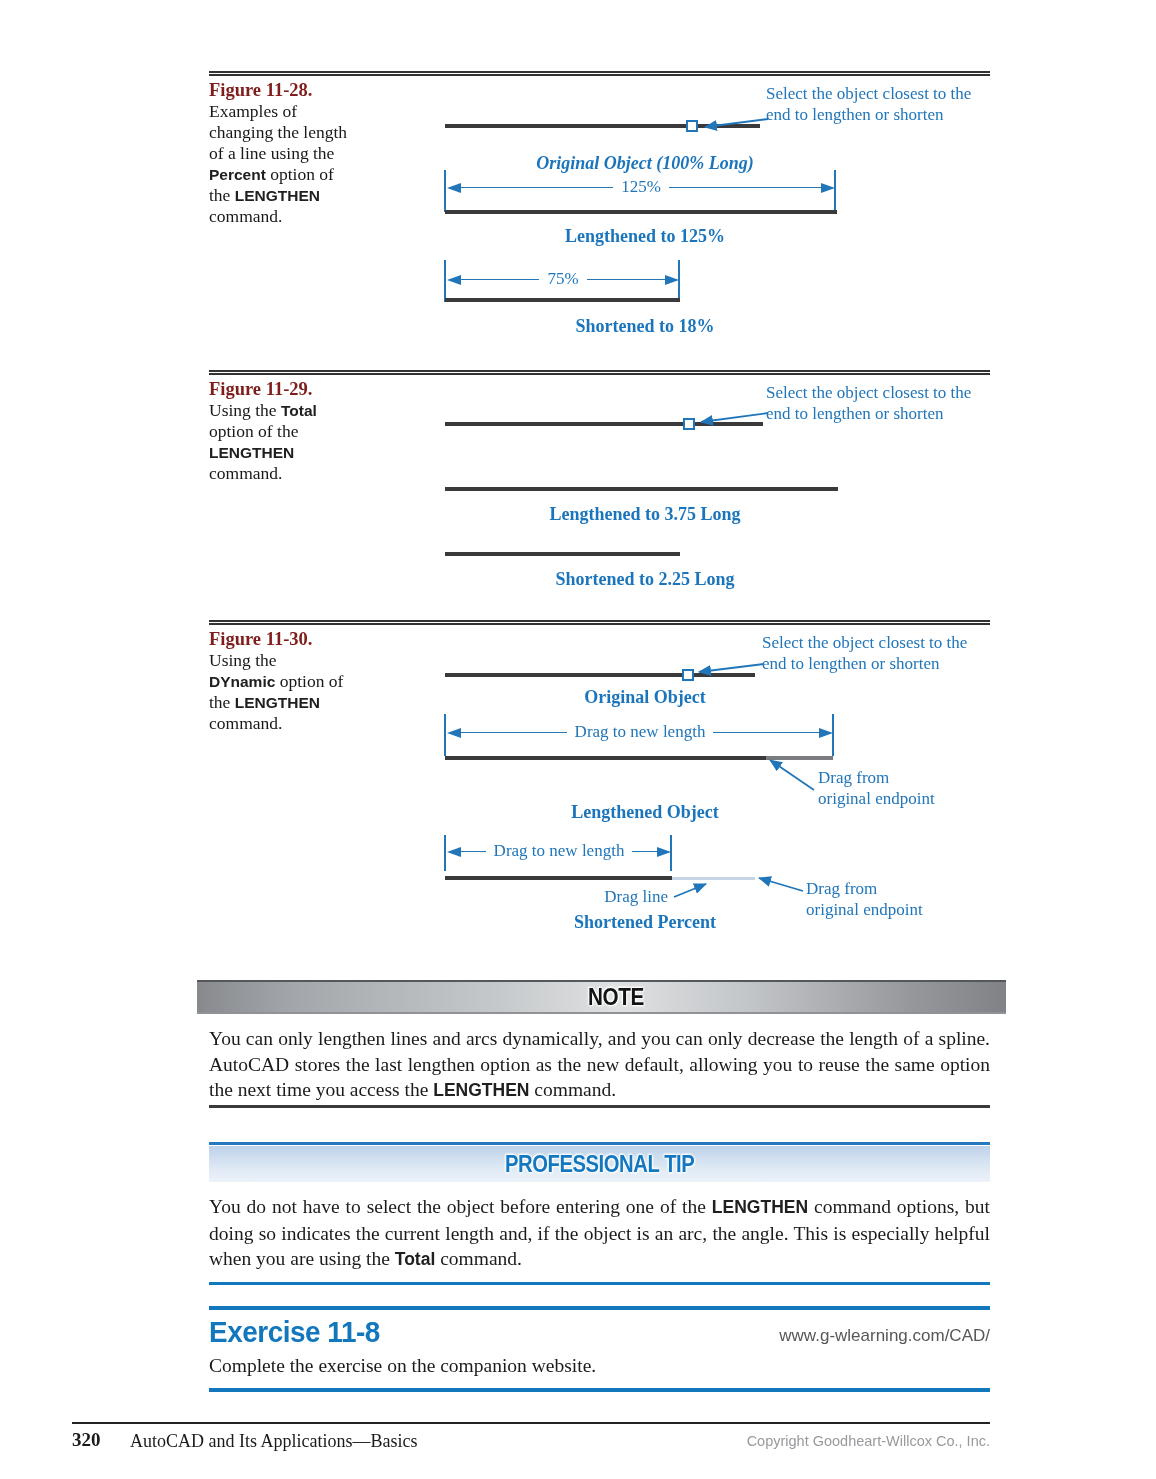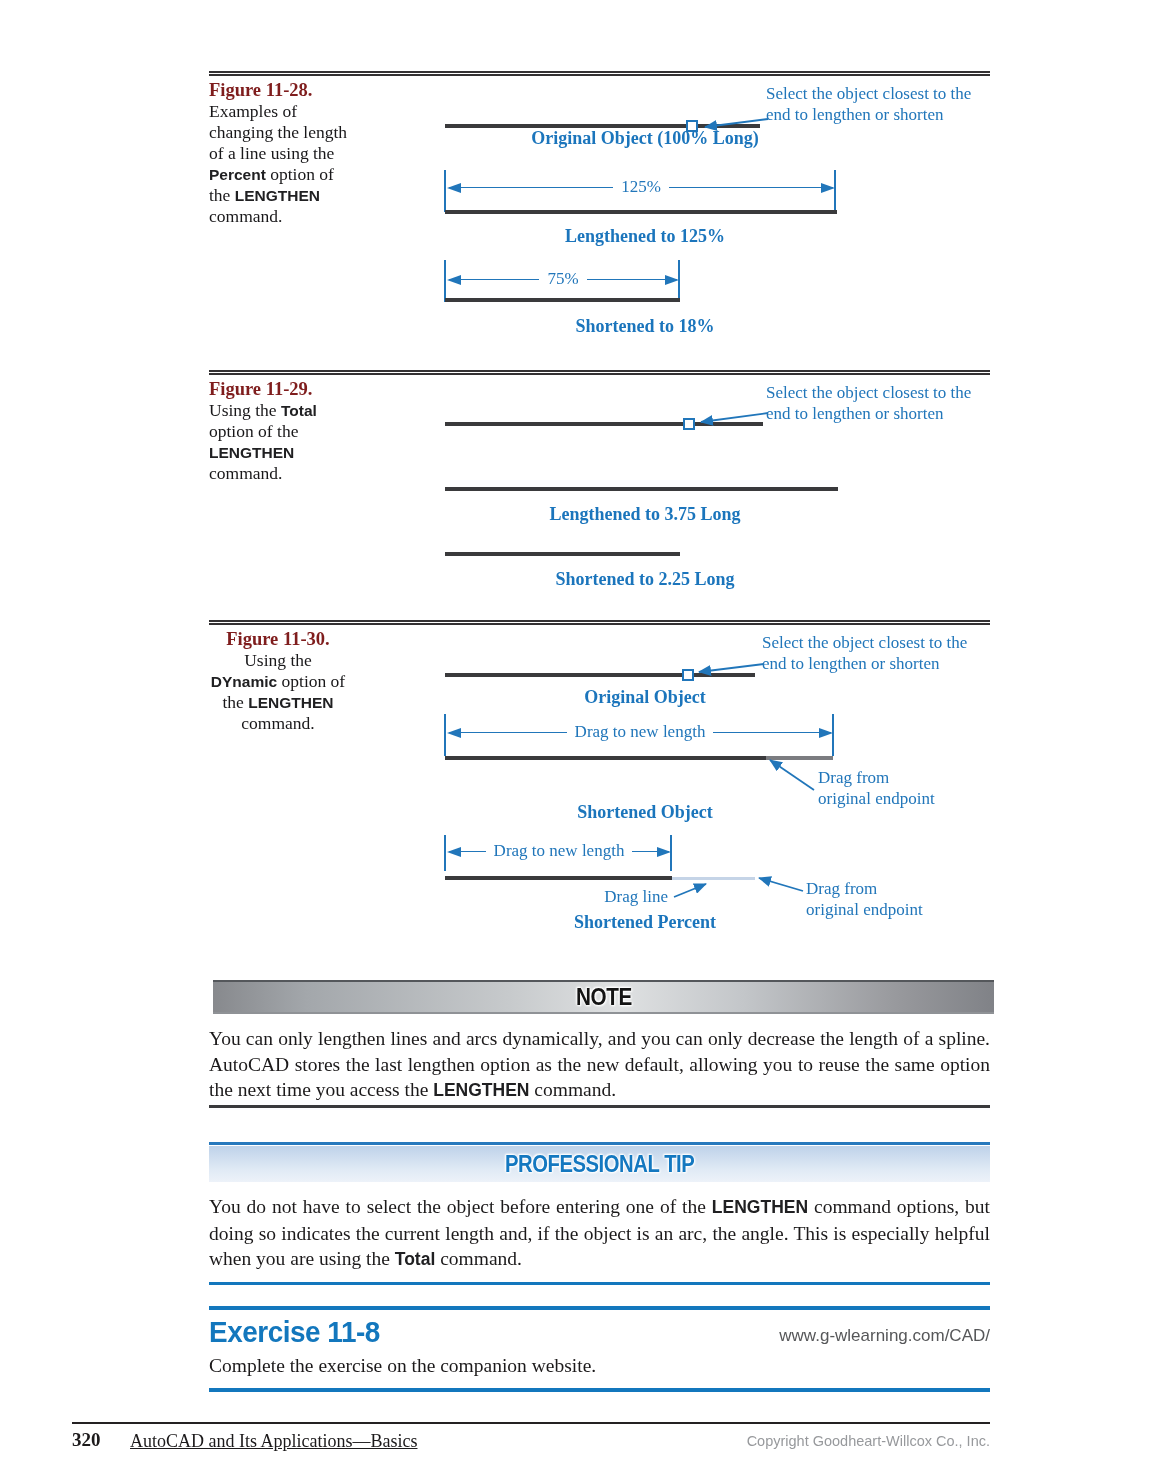--- a/index.html
+++ b/index.html
@@ -27,24 +27,24 @@
   .dim{position:absolute;height:17px;}
   .dim .dl{position:absolute;top:7.5px;left:2px;right:2px;height:1.8px;background:#2176ba;}
   .dim .al,.dim .ar{position:absolute;top:3.5px;width:0;height:0;
         border-top:5px solid transparent;border-bottom:5px solid transparent;}
   .dim .al{left:0;border-right:14px solid #2176ba;}
   .dim .ar{right:0;border-left:14px solid #2176ba;}
   .dim .lbl{position:absolute;left:0;right:0;top:-2px;text-align:center;}
   .dim .lbl span{background:#fff;padding:0 8px;font:17px/20px "Liberation Serif",serif;color:#2176ba;}
   .arr{position:absolute;overflow:visible;}
   
-  .note-bar{position:absolute;left:213px;width:781px;height:30px;
+  .note-bar{position:absolute;left:197px;width:781px;height:30px;
      border-top:2px solid #54575b;border-bottom:2px solid #8f9296;
      background:linear-gradient(90deg,#87898d 0%,#a3a7ab 12%,#c7cacc 38%,#dfe1e2 52%,#c3c6c9 68%,#97989c 88%,#808287 100%);
-     text-align:center;}
+     text-align:center;padding-left:28px;}
   .note-bar span{display:inline-block;font:900 23px/30px "Liberation Sans",sans-serif;color:#141414;
      letter-spacing:-0.5px;transform:scaleX(0.9);
      text-shadow:0 0 3px #fff,0 0 3px #fff,1px 1px 2px #fff,-1px -1px 2px #fff;}
   .tip-bar{position:absolute;left:209px;width:781px;height:36px;
      background:linear-gradient(180deg,#bed2e9 0%,#e0eaf5 65%,#edf2f9 100%);
      text-align:center;}
   .tip-bar span{display:inline-block;font:900 23px/36px "Liberation Sans",sans-serif;color:#1478c0;
      letter-spacing:-0.5px;transform:scaleX(0.88);
      text-shadow:0 0 3px #fff,0 0 3px #fff,1px 1px 2px #fff,-1px -1px 2px #fff;}
   .body-para{position:absolute;left:209px;width:781px;text-align:justify;
@@ -78,21 +78,21 @@
     <div>end to lengthen or shorten</div>
   </div>
   <svg class="arr" style="left:696px;top:112px;" width="76" height="22">
     <defs>
         <marker id="m1" markerWidth="14" markerHeight="11" refX="12" refY="5.5" orient="auto" markerUnits="userSpaceOnUse">
           <path d="M0,0 L13,5.5 L0,11 Z" fill="#2176ba"></path>
         </marker>
       </defs>
     <line x1="72" y1="7" x2="9" y2="15" stroke="#2176ba" stroke-width="1.8" marker-end="url(#m1)"></line>
   </svg>
-  <div class="blue-label" style="left:445px;top:128px;">Original Object (100% Long)</div>
+  <div class="blue-label" style="left:445px;top:153px;font-style:italic;">Original Object (100% Long)</div>
 
   <div class="tick" style="left:444px;top:170px;height:42px;"></div>
   <div class="tick" style="left:834px;top:170px;height:42px;"></div>
   <div class="dim" style="left:447px;top:179px;width:388px;">
     <div class="dl"></div>
     <div class="al"></div>
     <div class="ar"></div>
     <div class="lbl"><span>125%</span></div>
   </div>
   <div class="obj-line" style="left:445px;top:210px;width:392px;"></div>
@@ -130,21 +130,21 @@
     <line x1="76" y1="7" x2="9" y2="16" stroke="#2176ba" stroke-width="1.8" marker-end="url(#m2)"></line>
   </svg>
 
   <div class="obj-line" style="left:445px;top:487px;width:393px;"></div>
   <div class="blue-label" style="left:445px;top:504px;">Lengthened to 3.75 Long</div>
 
   <div class="obj-line" style="left:445px;top:552px;width:235px;"></div>
   <div class="blue-label" style="left:445px;top:569px;">Shortened to 2.25 Long</div>
 
   <div class="hr-double" style="left:209px;top:620px;width:781px;"></div>
-  <div class="caption" style="left:209px;top:628px;width:138px;text-align:center;">
+  <div class="caption" style="left:209px;top:628px;width:138px;">
     <div class="fig-heading">Figure 11-30.</div>
     <span>Using the </span><b>DYnamic</b><span> option of the </span><b>LENGTHEN</b><span> command.</span>
   </div>
 
   <div class="obj-line" style="left:445px;top:673px;width:310px;"></div>
   <div class="sel-box" style="left:682px;top:669px;"></div>
   <div class="callout" style="left:762px;top:633px;">
     <div>Select the object closest to the</div>
     <div>end to lengthen or shorten</div>
   </div>
@@ -173,21 +173,21 @@
         <marker id="m4" markerWidth="14" markerHeight="11" refX="12" refY="5.5" orient="auto" markerUnits="userSpaceOnUse">
           <path d="M0,0 L13,5.5 L0,11 Z" fill="#2176ba"></path>
         </marker>
       </defs>
     <line x1="52" y1="38" x2="8" y2="8" stroke="#2176ba" stroke-width="1.8" marker-end="url(#m4)"></line>
   </svg>
   <div class="callout" style="left:818px;top:768px;">
     <div>Drag from</div>
     <div>original endpoint</div>
   </div>
-  <div class="blue-label" style="left:445px;top:802px;">Shortened Object</div>
+  <div class="blue-label" style="left:445px;top:802px;">Lengthened Object</div>
 
   <div class="tick" style="left:444px;top:835px;height:36px;"></div>
   <div class="tick" style="left:670px;top:835px;height:36px;"></div>
   <div class="dim" style="left:447px;top:843px;width:224px;">
     <div class="dl"></div>
     <div class="al"></div>
     <div class="ar"></div>
     <div class="lbl"><span>Drag to new length</span></div>
   </div>
   <div class="obj-line" style="left:445px;top:876px;width:227px;"></div>
@@ -233,16 +233,16 @@
   <div class="hr-blue-thin" style="left:209px;top:1282px;width:781px;border-top-color:#1377bd;"></div>
 
   <div class="hr-blue" style="left:209px;top:1306px;width:781px;"></div>
   <div class="ex-title" style="left:209px;top:1315px;">Exercise 11-8</div>
   <div class="ex-url" style="left:490px;top:1326px;">www.g-wlearning.com/CAD/</div>
   <div class="ex-body" style="left:209px;top:1354px;">Complete the exercise on the companion website.</div>
   <div class="hr-blue" style="left:209px;top:1388px;width:781px;"></div>
 
   <div class="hr-foot" style="left:72px;top:1422px;width:918px;"></div>
   <div class="foot-num" style="left:72px;top:1429px;">320</div>
-  <div class="foot-title" style="left:130px;top:1430px;text-decoration:underline;">AutoCAD and Its Applications—Basics</div>
+  <div class="foot-title" style="left:130px;top:1430px;">AutoCAD and Its Applications—Basics</div>
   <div class="foot-copy" style="left:590px;top:1432px;">Copyright Goodheart-Willcox Co., Inc.</div>
 
 </div>
 
 </body></html>

